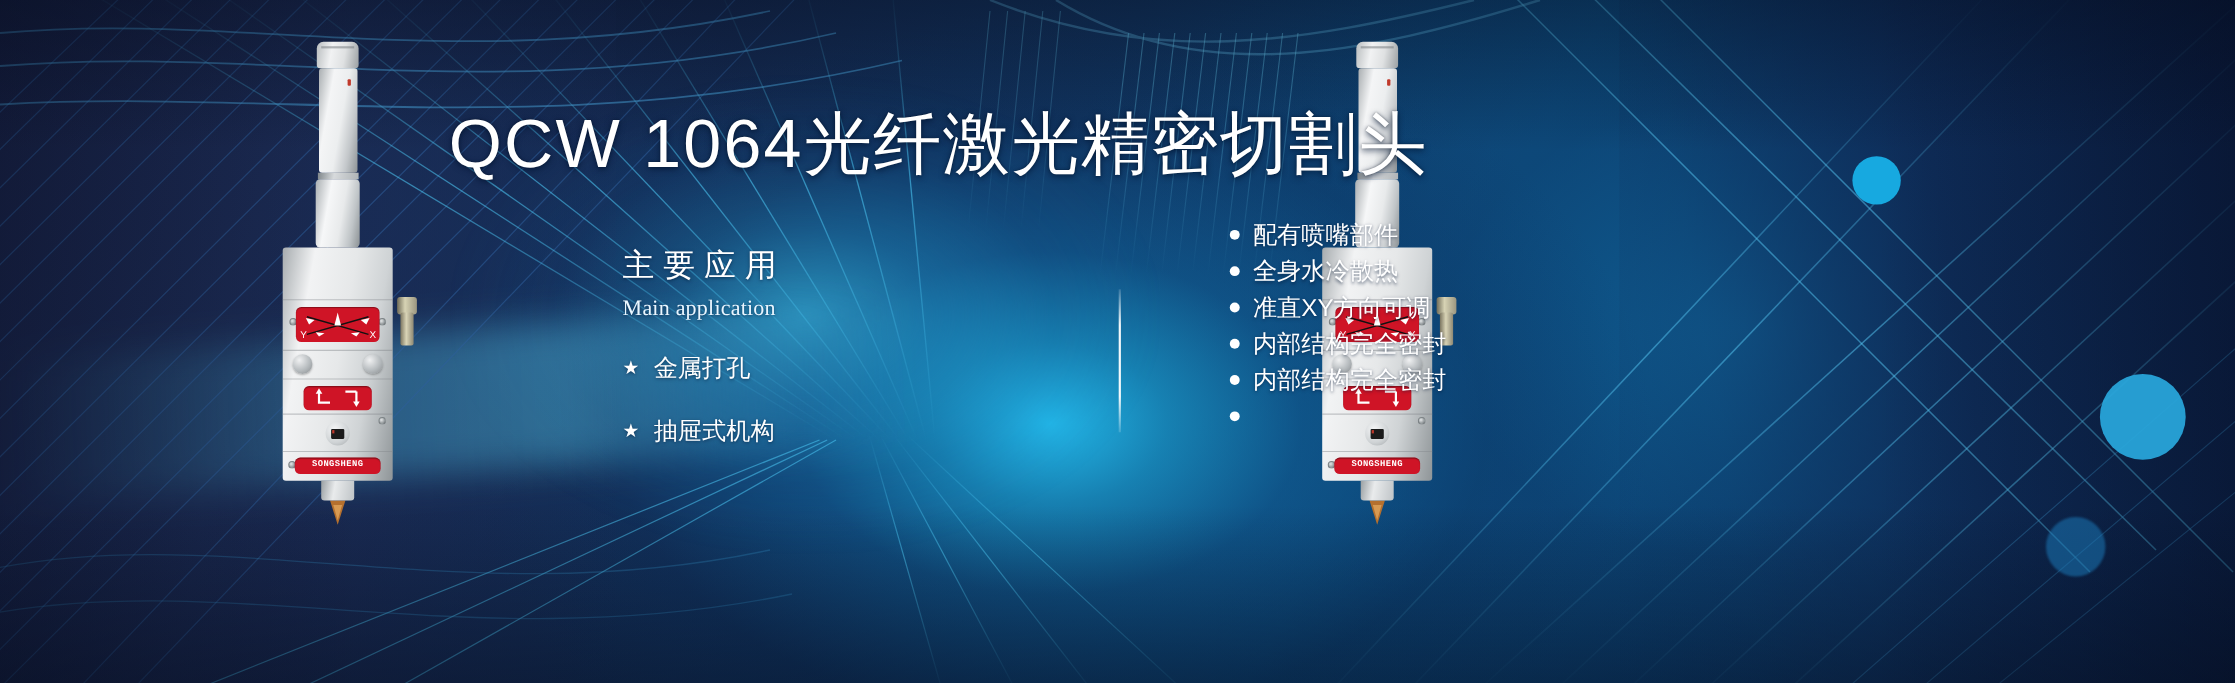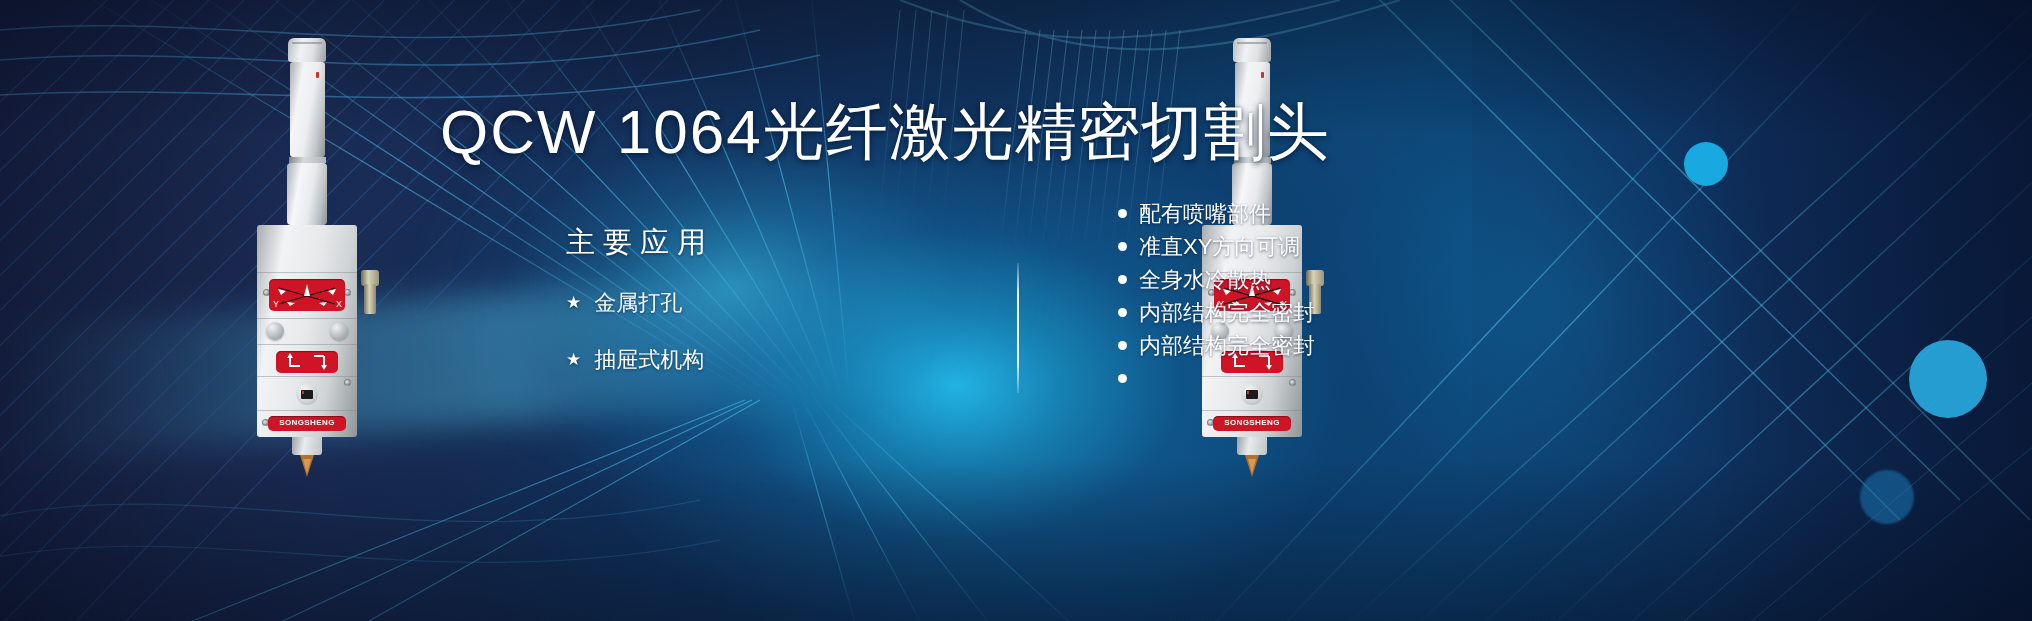--- a/index.html
+++ b/index.html
@@ -75,21 +75,21 @@
   .hd-ring{ margin:0 auto; width:37px; height:6px;
     background:linear-gradient(100deg,#7f868a,#d7dadc 40%,#aeb3b6 100%); }
   .hd-tube2{ position:relative; margin:0 auto; width:40px; height:62px;
     background:linear-gradient(100deg,#a9aeb1 0%,#f6f7f8 30%,#e8eaeb 58%,#bfc4c7 80%,#8b9194 100%);
     border-radius:4px; }
 
   .hd-body{ position:relative; width:100px; margin:0 auto;
     background:linear-gradient(100deg,#a7acaf 0%,#f2f3f4 22%,#e6e8e9 50%,#cfd3d5 72%,#8f9598 100%);
     border-radius:3px; padding:4px 0 2px; }
   .hd-seg{ position:relative; border-bottom:1px solid rgba(130,136,140,.45); padding:6px 0; }
-  .hd-seg:last-child{ border-bottom:none; }
+  .hd-seg:last-child{ border-bottom:none;font-family:Liberation Mono, monospace; }
 
   .lbl-red{ position:relative; margin:0 auto; background:#cf1426; border-radius:5px;
     box-shadow:0 1px 1px rgba(0,0,0,.35) inset; }
   .lbl-xy{ width:76px; height:32px; }
   .lbl-arrows{ width:62px; height:22px; }
   .lbl-brand{ width:78px; height:15px; display:flex; align-items:center; justify-content:center; }
   .lbl-brand span{ color:#fff; font-size:8px; font-weight:bold; letter-spacing:.4px; line-height:1; }
 
   .screw{ position:absolute; width:7px; height:7px; border-radius:50%;
     background:radial-gradient(circle at 35% 35%, #e8eaeb, #8d9396 70%, #6f7579);
@@ -112,21 +112,21 @@
     border-right:4px solid transparent; border-top:14px solid #d89a52; }
 
   .hd-fitting{ position:absolute; right:-16px; top:232px; width:26px; height:46px; }
   .hd-fitting .nut{ position:absolute; left:4px; top:0; width:18px; height:16px; border-radius:3px;
     background:linear-gradient(90deg,#6f6b58,#d7d3b4 40%,#9b9680); }
   .hd-fitting .barb{ position:absolute; left:7px; top:14px; width:12px; height:30px; border-radius:2px;
     background:linear-gradient(90deg,#7b7560,#d9d4b6 45%,#8e8873); }
 
   
   .title{
-    position:absolute; left:440px; top:99px;
+    position:absolute; left:408px; top:99px;
     font-size:62px; line-height:1.06; font-weight:400; color:#ffffff;
     letter-spacing:1px; white-space:nowrap;
     text-shadow:0 2px 6px rgba(0,20,50,.75), 0 0 2px rgba(0,0,0,.4);
     text-align:center;
   }
   .title .lat{ letter-spacing:2px; }
 
   .app-block{ position:absolute; left:566px; top:225px; width:230px;font-family:Liberation Serif, serif; }
   .app-heading{
     font-size:29px; color:#fff; letter-spacing:8px; line-height:1.2; font-weight:400;
@@ -429,20 +429,21 @@
       <span class="barb"></span>
     </div>
   </div>
 
   <div class="title">
     <span class="lat">QCW 1064</span><span>光纤激光精密切割头</span>
   </div>
 
   <div class="app-block">
     <div class="app-heading">主要应用</div>
+    <div class="app-sub">Main application</div>
     <ul class="app-list">
       <li>
         <span class="star">★</span>
         <span>金属打孔</span>
       </li>
       <li>
         <span class="star">★</span>
         <span>抽屉式机构</span>
       </li>
     </ul>
@@ -450,28 +451,28 @@
 
   <div class="divider"></div>
 
   <ul class="feat-list">
     <li>
       <span class="bullet"></span>
       <span>配有喷嘴部件</span>
     </li>
     <li>
       <span class="bullet"></span>
+      <span>全身水冷散热</span>
+    </li>
+    <li>
+      <span class="bullet"></span>
       <span>准直XY方向可调</span>
     </li>
     <li>
       <span class="bullet"></span>
-      <span>全身水冷散热</span>
-    </li>
-    <li>
-      <span class="bullet"></span>
       <span>内部结构完全密封</span>
     </li>
     <li>
       <span class="bullet"></span>
       <span>内部结构完全密封</span>
     </li>
     <li>
       <span class="bullet"></span>
     </li>
   </ul>

